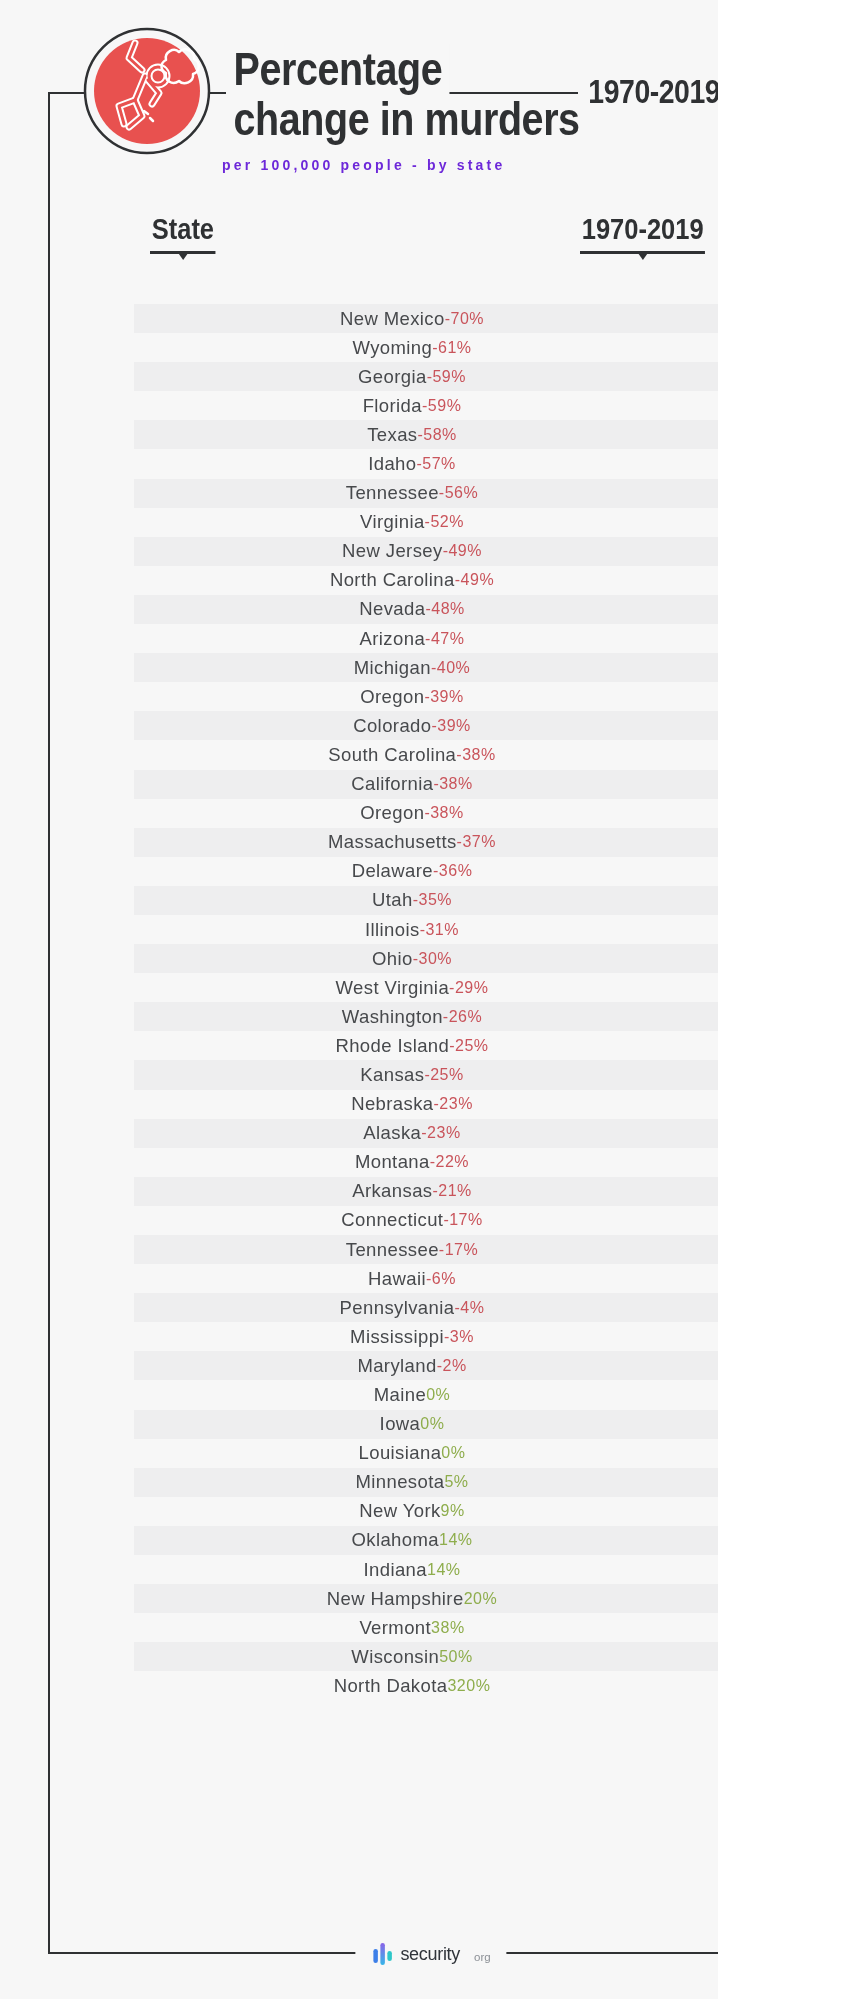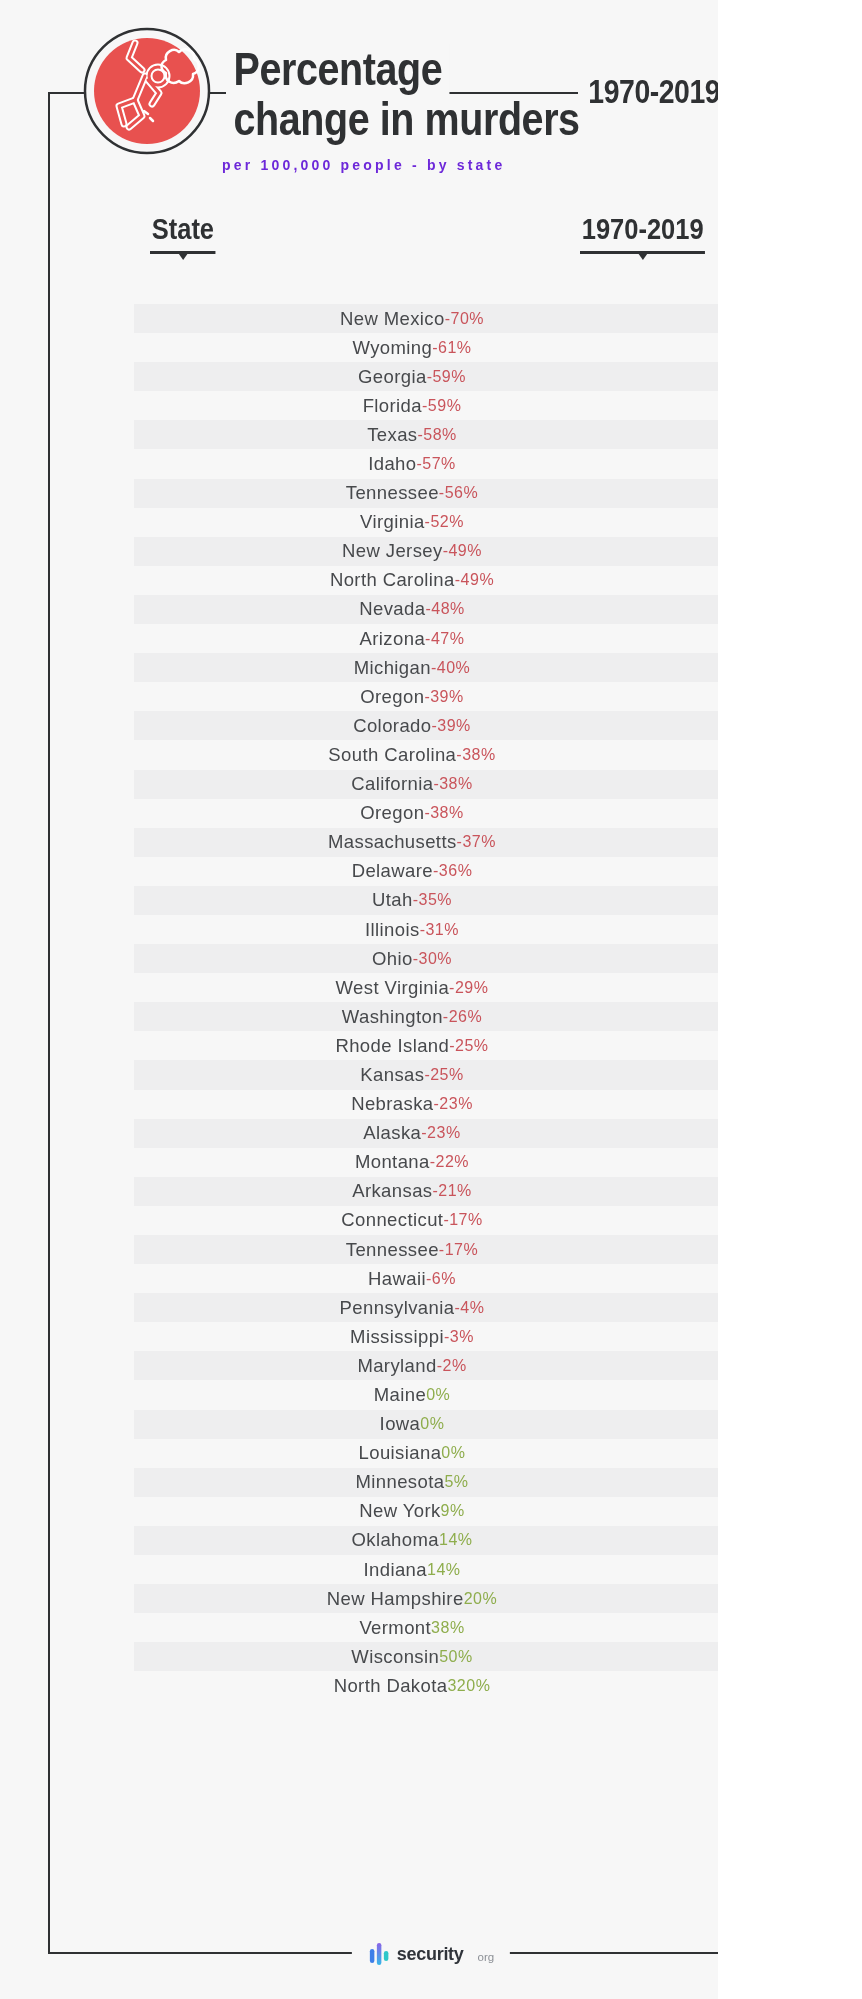--- a/index.html
+++ b/index.html
@@ -67,21 +67,21 @@
   .value { font-size:16px; font-weight:normal; letter-spacing:0.5px; }
   .value.neg { color:#c9545b; }
   .value.pos { color:#8ead4c; }
 
   #footer-logo {
     position:absolute; left:431px; top:1936px; transform:translateX(-50%);
     display:flex; align-items:center; background:#f7f7f7;
     padding:0 16px; height:36px;
   }
   #footer-logo svg { margin-right:5px; }
-  #brand { font-size:18px; font-weight:bold; color:#30343a; letter-spacing:-0.3px; }
+  #brand { font-size:18px; font-weight:normal; color:#30343a; letter-spacing:-0.3px; }
   #brand-suffix { font-size:11.5px; color:#8d9197; margin-left:14px; margin-top:5px; }
 </style>
 </head>
 <body>
 
 <div class="page">
 
   <div class="line" id="top-line"></div>
   <div class="line" id="bottom-line"></div>
   <div class="line" id="left-line"></div>

